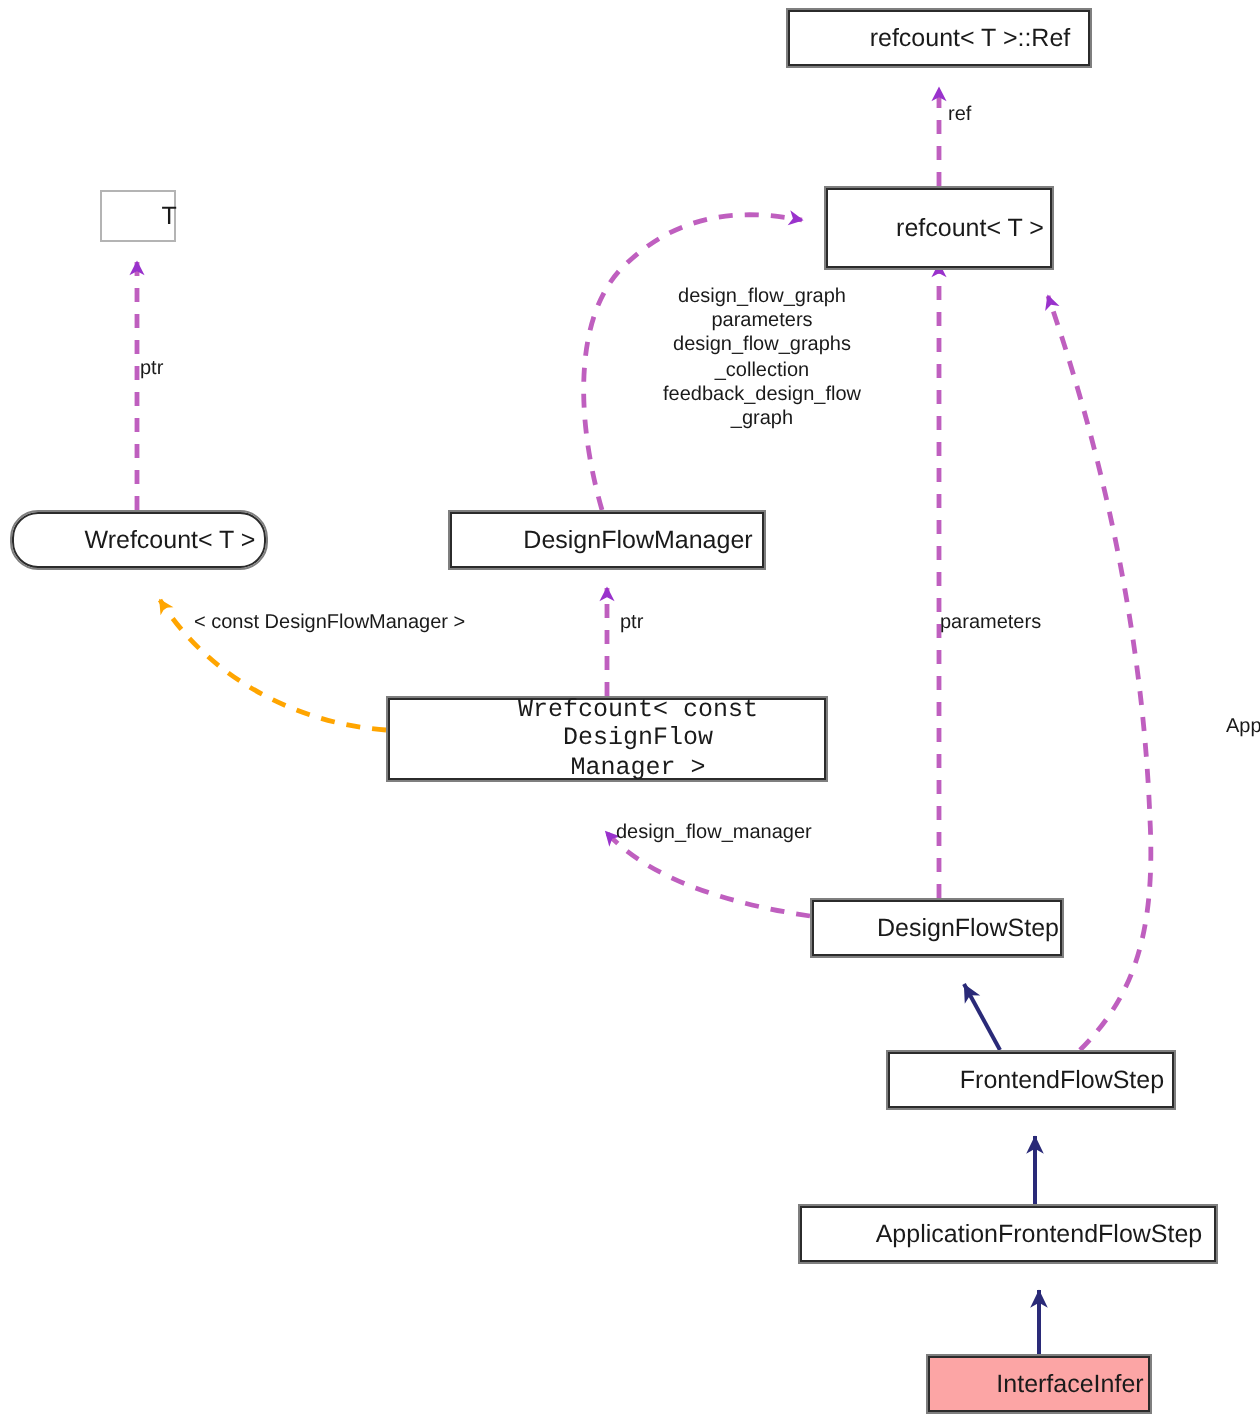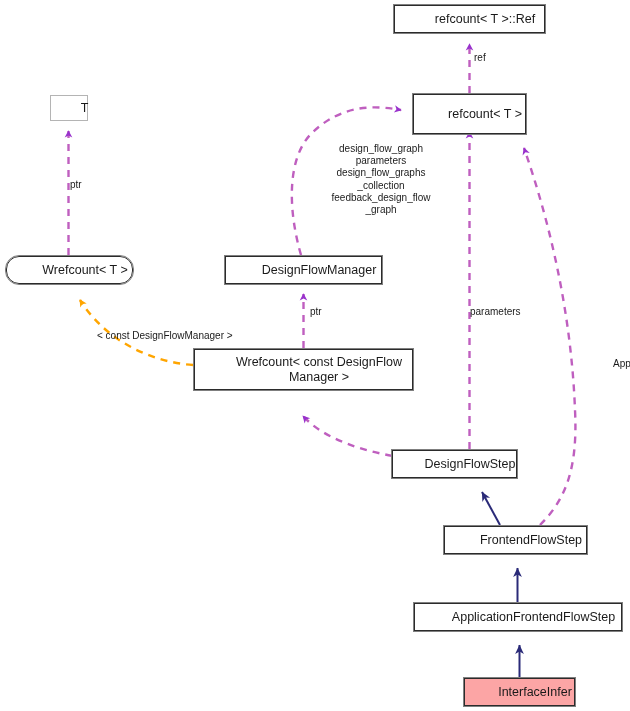--- a/index.html
+++ b/index.html
@@ -130,44 +130,45 @@
   <div class="node" style="left:394px; top:5px; width:151px; height:28px;">refcount&lt; T &gt;::Ref</div>
 
   <div class="node plain" style="left:50px; top:95px; width:38px; height:26px;">T</div>
 
   <div class="node" style="left:413px; top:94px; width:113px; height:40px;">refcount&lt; T &gt;</div>
 
   <div class="node" style="left:6px; top:256px; width:127px; height:28px;border-radius:13px;">Wrefcount&lt; T &gt;</div>
 
   <div class="node" style="left:225px; top:256px; width:157px; height:28px;">DesignFlowManager</div>
 
-  <div class="node" style="left:194px; top:349px; width:219px; height:41px;">Wrefcount&lt; const DesignFlow
+  <div class="node" style="left:194px; top:349px; width:219px; height:41px;font-family:Liberation Mono, monospace;">Wrefcount&lt; const DesignFlow
 Manager &gt;</div>
 
-  <div class="node" style="left:392px; top:450px; width:125px; height:28px;">DesignFlowStep</div>
+  <div class="node" style="left:406px; top:450px; width:125px; height:28px;">DesignFlowStep</div>
 
   <div class="node" style="left:444px; top:526px; width:143px; height:28px;">FrontendFlowStep</div>
 
-  <div class="node" style="left:414px; top:603px; width:208px; height:28px;">ApplicationFrontendFlowStep</div>
+  <div class="node" style="left:400px; top:603px; width:208px; height:28px;">ApplicationFrontendFlowStep</div>
 
   <div class="node highlight" style="left:464px; top:678px; width:111px; height:28px;">InterfaceInfer</div>
 
   <div class="edge-label left" style="left:474px; top:52px;">ref</div>
 
   <div class="edge-label left" style="left:70px; top:179px;">ptr</div>
 
   <div class="edge-label center" style="left:305px; top:143px; width:152px;">design_flow_graph
 parameters
 design_flow_graphs
 _collection
 feedback_design_flow
 _graph</div>
 
-  <div class="edge-label left" style="left:97px; top:306px;margin-top:24px;">&lt; const DesignFlowManager &gt;</div>
+  <div class="edge-label left" style="left:97px; top:306px;">&lt; const DesignFlowManager &gt;</div>
 
   <div class="edge-label left" style="left:310px; top:306px;">ptr</div>
 
   <div class="edge-label left" style="left:470px; top:306px;">parameters</div>
 
   <div class="edge-label left" style="left:573px; top:358px;margin-left:40px;">AppM</div>
 
+  <div class="edge-label left" style="left:308px; top:411px;">design_flow_manager</div>
 
 </div>
 
 </body></html>

